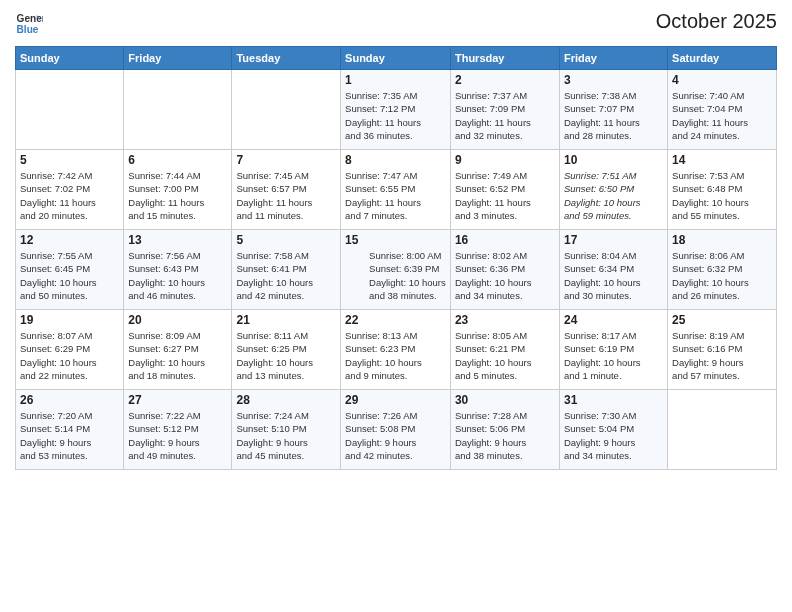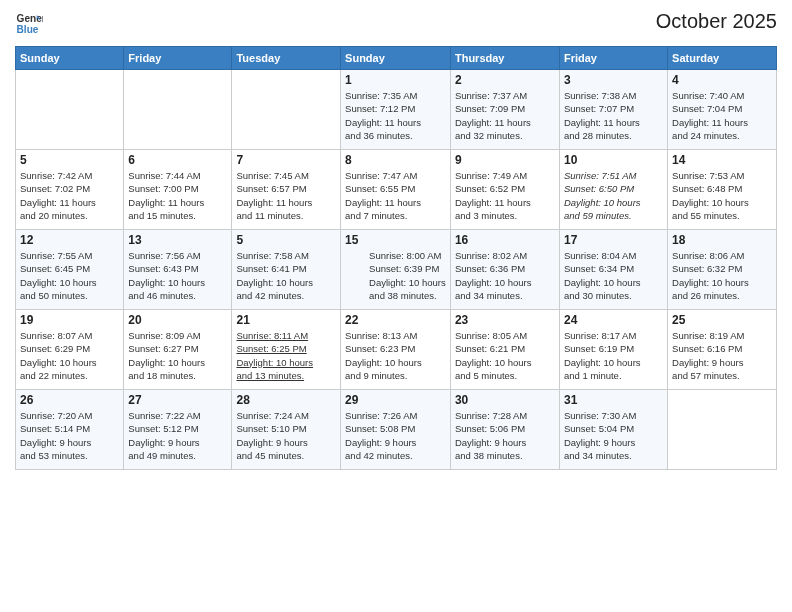--- a/index.html
+++ b/index.html
@@ -259,21 +259,21 @@
           </td>
           <td>
             <span class="day-num">20</span>
             <div class="day-info" style="white-space: pre-line;">Sunrise: 8:09 AM
 Sunset: 6:27 PM
 Daylight: 10 hours
 and 18 minutes.</div>
           </td>
           <td>
             <span class="day-num">21</span>
-            <div class="day-info" style="white-space: pre-line; text-decoration: underline;">Sunrise: 8:11 AM
+            <div class="day-info" style="white-space: pre-line;">Sunrise: 8:11 AM
 Sunset: 6:25 PM
 Daylight: 10 hours
 and 13 minutes.</div>
           </td>
           <td>
             <span class="day-num">22</span>
             <div class="day-info" style="white-space: pre-line;">Sunrise: 8:13 AM
 Sunset: 6:23 PM
 Daylight: 10 hours
 and 9 minutes.</div>

